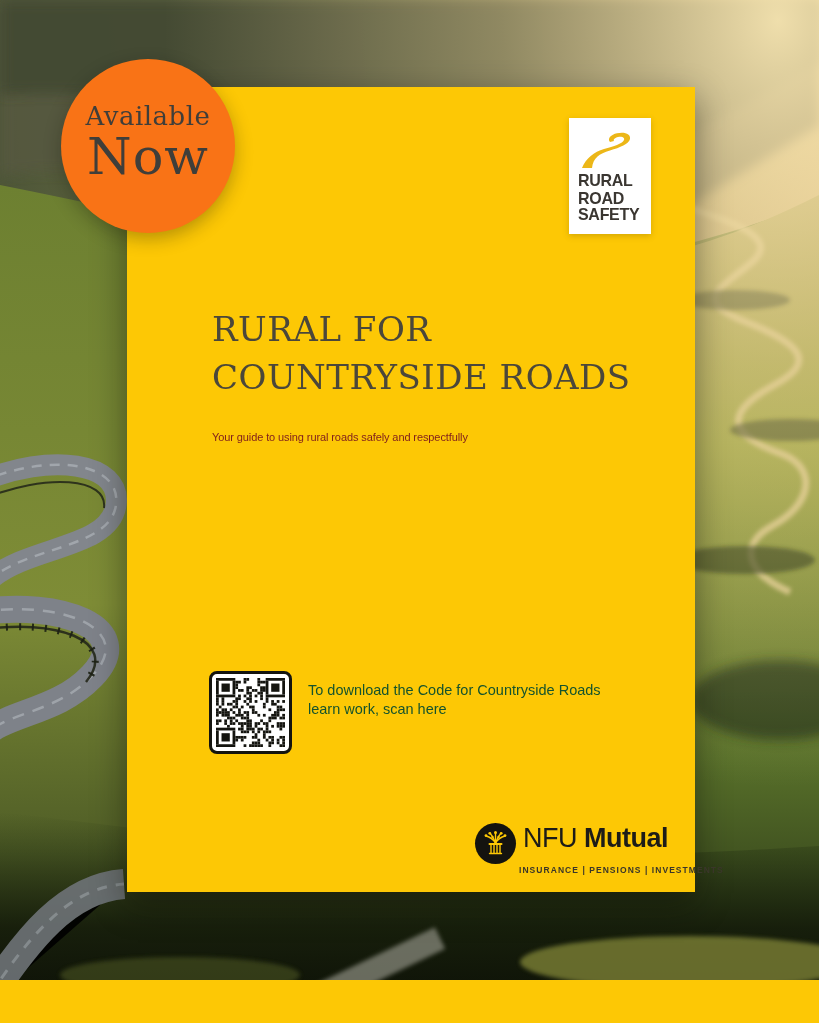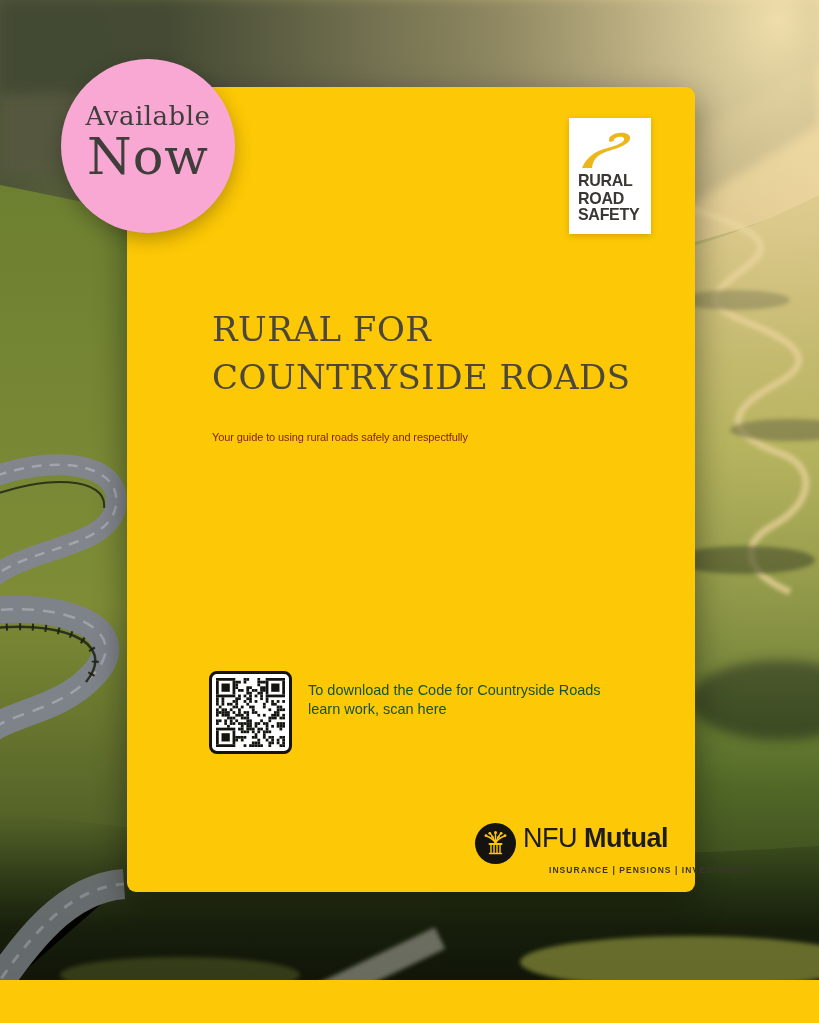--- a/index.html
+++ b/index.html
@@ -16,21 +16,20 @@
   .bottom-bar {
     position:absolute; left:0; top:980px; width:819px; height:43px;
     background:#fdc805; z-index:1;
   }
 
   
   .poster {
     position:absolute; left:127px; top:87px; width:568px; height:805px;
     background:#fdc805; z-index:2;
     box-shadow:0 12px 32px rgba(10,12,5,.45);
-    border-radius:9px;
   }
 
   
   .rrs-logo {
     position:absolute; left:442px; top:31px; width:82px; height:116px;
     background:#ffffff; padding:10px 0 0 9px;
     box-shadow:0 2px 6px rgba(90,70,0,.25);
   }
   .rrs-road { display:block; margin:2px 0 4px 2px; }
   .rrs-text {
@@ -69,29 +68,29 @@
   .brand-circle {
     width:41px; height:41px; border-radius:50%; background:#14130f;
     flex:0 0 41px; display:flex; align-items:center; justify-content:center;
   }
   .brand-name {
     margin-left:7px; font-size:27px; letter-spacing:-0.5px; color:#1d1c18;
     white-space:nowrap;
   }
   .brand-name .bold { font-weight:bold; }
   .brand-tagline {
-    margin-top:1px; margin-left:74px;
+    margin-top:1px; margin-left:44px;
     font-size:8.5px; font-weight:bold; letter-spacing:1.05px;
     color:#3a362a; white-space:nowrap;
   }
 
   
   .badge {
     position:absolute; left:61px; top:59px; width:174px; height:174px;
-    background:#f9a8d4; border-radius:50%; z-index:3;
+    background:#f97316; border-radius:50%; z-index:3;
     display:flex; flex-direction:column; align-items:center; justify-content:center;
     box-shadow:0 6px 18px rgba(20,20,10,.30);
     text-align:left; color:#3f3e3a;
     font-family:"DejaVu Serif", serif;
   }
   .badge-line1 { font-size:26px; letter-spacing:0.5px; margin-top:-8px; }
   .badge-line2 { font-size:51px; font-weight:normal; line-height:52px; letter-spacing:1px; }
 </style>
 </head>
 <body>

